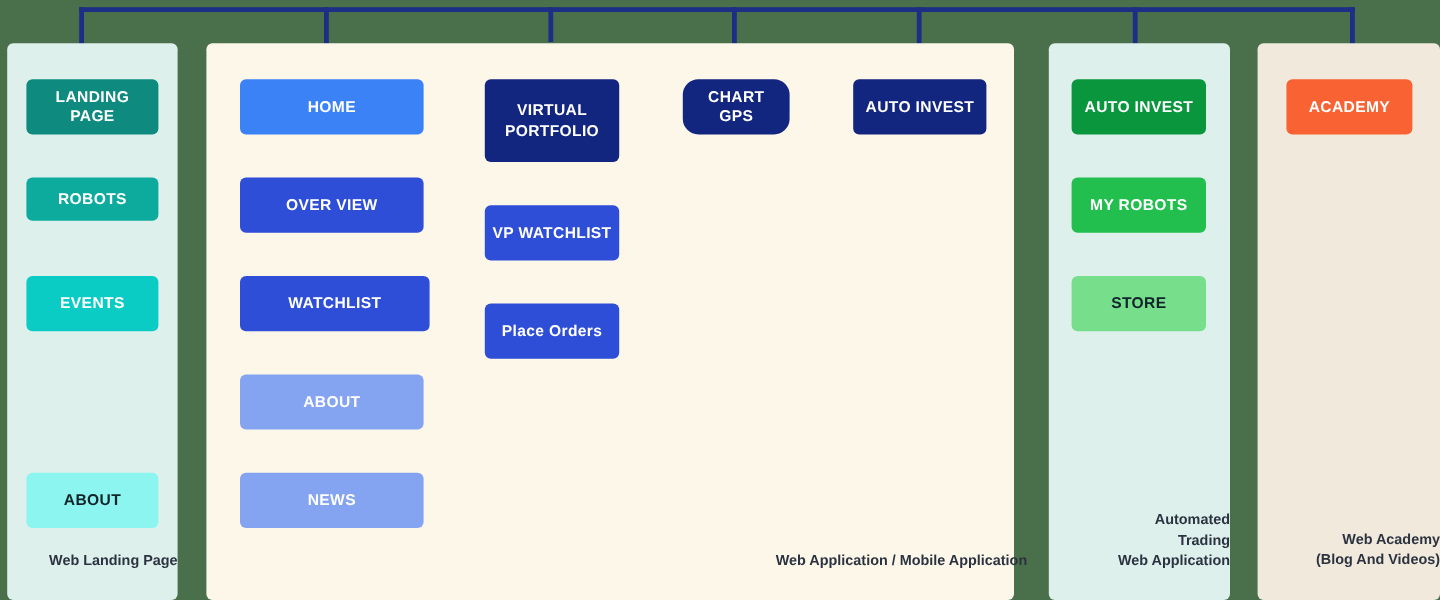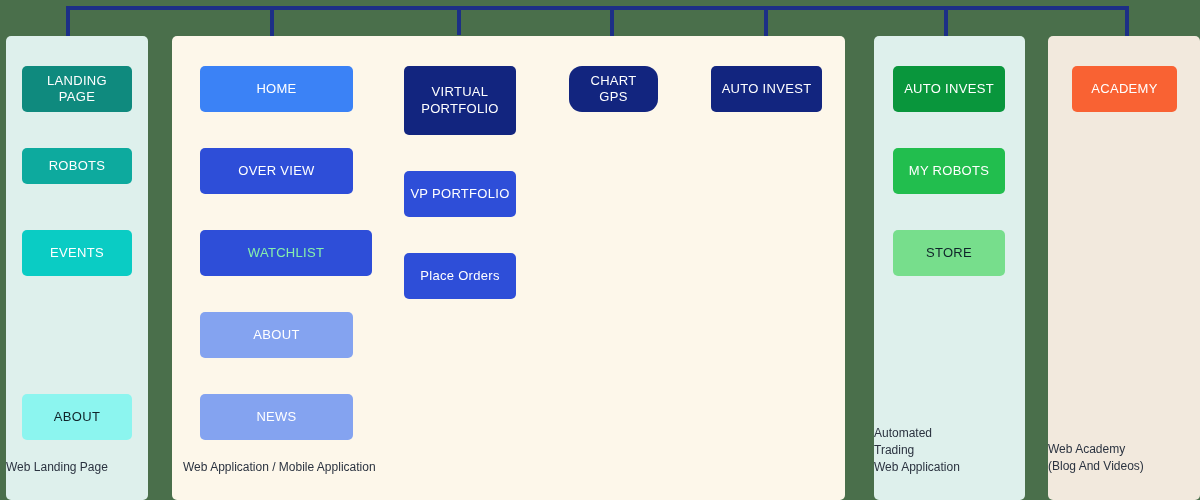--- a/index.html
+++ b/index.html
@@ -11,20 +11,21 @@
     width: 1200px;
     height: 500px;
     overflow: hidden;
     font-family: "Liberation Sans", sans-serif;
   }
   #sitemap {
     position: relative;
     width: 1200px;
     height: 500px;
     background: #4a6f4b;
+    font-weight: bold;
   }
 
   
   .connector-bus {
     position: absolute;
     background: #1c2f86;
   }
   .bus-h {
     left: 66px;
     top: 6px;
@@ -64,21 +65,21 @@
     padding: 4px 6px;
     letter-spacing: 0.3px;
   }
   .node-label { display: block; }
 
   .fs13 { font-size: 13px; }
 
   
   .caption {
     position: absolute;
-    text-align: left;
+    text-align: right;
     color: #2b3340;
     font-size: 12px;
     line-height: 17px;
   }
 
   .cap-landing { left: 6px;    width: 142px; top: 459px; }
   .cap-app     { left: 172px;  width: 673px; top: 459px; padding-left: 11px; }
   .cap-auto    { left: 874px;  width: 151px; top: 425px; }
   .cap-academy { left: 1048px; width: 152px; top: 441px; }
 </style>
@@ -114,34 +115,34 @@
         </div>
       </div>
       <div class="caption cap-landing">Web Landing Page</div>
       <div class="panel panel-cream panel-app" style="background: rgb(253, 247, 234);">
         <div class="node fs13" style="left: 28px; top: 30px; width: 153px; height: 46px; background: #3b82f6; color: rgb(255, 255, 255); text-align: right;">
           <span class="node-label">HOME</span>
         </div>
         <div class="node fs13" style="left: 28px; top: 112px; width: 153px; height: 46px; background: rgb(46, 78, 216); color: rgb(255, 255, 255);">
           <span class="node-label">OVER VIEW</span>
         </div>
-        <div class="node fs13" style="left: 28px; top: 194px; width: 172px; height: 46px; background: rgb(46, 78, 216); color: #86efac;">
+        <div class="node fs13" style="left: 28px; top: 194px; width: 158px; height: 46px; background: rgb(46, 78, 216); color: #ffffff;">
           <span class="node-label">WATCHLIST</span>
         </div>
         <div class="node fs13" style="left: 28px; top: 276px; width: 153px; height: 46px; background: rgb(132, 163, 240); color: rgb(255, 255, 255);">
           <span class="node-label">ABOUT</span>
         </div>
         <div class="node fs13" style="left: 28px; top: 358px; width: 153px; height: 46px; background: rgb(132, 163, 240); color: rgb(255, 255, 255);">
           <span class="node-label">NEWS</span>
         </div>
         <div class="node fs13" style="left: 232px; top: 30px; width: 112px; height: 69px; background: rgb(18, 37, 127); color: rgb(255, 255, 255);">
           <span class="node-label">VIRTUAL<br>PORTFOLIO</span>
         </div>
         <div class="node fs13" style="left: 232px; top: 135px; width: 112px; height: 46px; background: rgb(46, 78, 216); color: rgb(255, 255, 255);">
-          <span class="node-label">VP PORTFOLIO</span>
+          <span class="node-label">VP WATCHLIST</span>
         </div>
         <div class="node fs13" style="left: 232px; top: 217px; width: 112px; height: 46px; background: rgb(46, 78, 216); color: rgb(255, 255, 255);">
           <span class="node-label">Place Orders</span>
         </div>
         <div class="node fs13" style="left: 397px; top: 30px; width: 89px; height: 46px; background: rgb(18, 37, 127); color: rgb(255, 255, 255); border-radius: 13px;">
           <span class="node-label">CHART GPS</span>
         </div>
         <div class="node fs13" style="left: 539px; top: 30px; width: 111px; height: 46px; background: rgb(18, 37, 127); color: rgb(255, 255, 255);">
           <span class="node-label">AUTO INVEST</span>
         </div>

